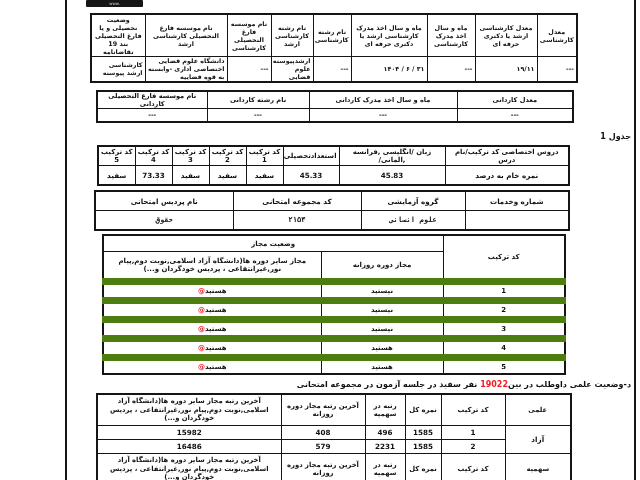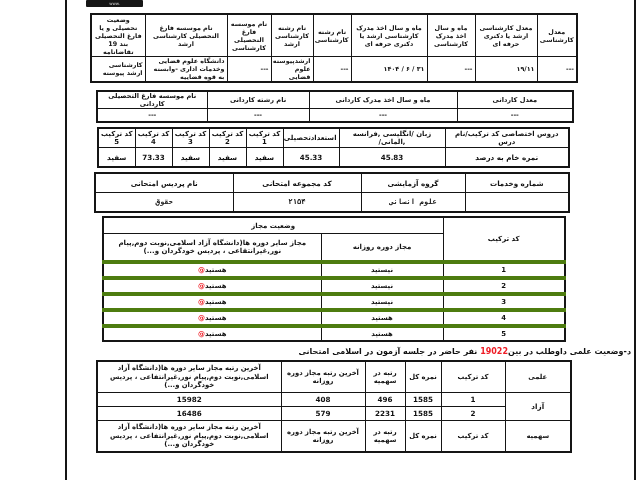--- a/index.html
+++ b/index.html
@@ -82,21 +82,21 @@
   .t1 td{height:18px;font-size:7.2px;}
   
   .t2{width:474px;margin:4px 64px 0 0;}
   .t2 th{height:18px;font-size:7.2px;}
   .t2 td{height:18px;font-size:7.2px;font-family:Liberation Mono, monospace;}
   
   .perm{width:462px;margin:3px 68px 0 0;}
   .perm th{font-size:7px;}
   .perm .grp th{height:15px;}
   .perm .sub th{height:26px;}
-  .perm td{height:12px;font-size:6.9px;border-top:4px solid #4d7c0f;border-bottom:2px solid #151515;}
+  .perm td{height:12px;font-size:6.9px;border-top:7px solid #4d7c0f;border-bottom:2px solid #151515;}
   .at{color:var(--accent-red);font-size:7px;}
   
   .rank{width:474px;margin:3px 62px 0 0;}
   .rank th{height:30px;font-size:6.8px;}
   .rank td{height:13px;font-size:7.2px;}
 </style>
 </head>
 <body>
 
 <div class="page">
@@ -128,21 +128,21 @@
       <th>وضعیت تحصیلی و یا فارغ التحصیلی بند 19 تقاضانامه</th>
     </tr>
     <tr>
       <td>---</td>
       <td>۱۹/۱۱</td>
       <td>---</td>
       <td>۳۱ / ۶ / ۱۴۰۴</td>
       <td>---</td>
       <td>ارشدپیوسته علوم قضایی</td>
       <td>---</td>
-      <td>دانشگاه علوم قضایی وخدمات اداری -وابسته به قوه قضاییه</td>
+      <td>دانشگاه علوم قضایی اختصاصی اداری -وابسته به قوه قضاییه</td>
       <td>کارشناسی ارشد پیوسته</td>
     </tr>
   </tbody>
     </table>
 
   <table class="t kardani">
     <colgroup>
       <col style="width:116px">
         <col style="width:148px">
         <col style="width:102px">
@@ -157,20 +157,21 @@
     </tr>
     <tr>
       <td>---</td>
       <td>---</td>
       <td>---</td>
       <td>---</td>
     </tr>
   </tbody>
     </table>
 
+  <div class="cap">جدول 1</div>
 
   <table class="t t1">
     <colgroup>
       <col style="width:124px">
         <col style="width:106px">
         <col style="width:56px">
       <col style="width:37px">
         <col style="width:37px">
         <col style="width:37px">
         <col style="width:37px">
@@ -262,21 +263,21 @@
     </tr>
     <tr>
       <td>5</td>
       <td>هستید</td>
       <td><span>هستید</span><span class="at">@</span></td>
     </tr>
   </tbody>
     </table>
 
   <div class="sec-label">
-    <span>د-وضعیت علمی داوطلب در بین</span><span class="red">19022</span> <span>نفر حاضر در جلسه آزمون در اسلامی امتحانی</span>
+    <span>د-وضعیت علمی داوطلب در بین</span><span class="red">19022</span> <span>نفر سفید در جلسه آزمون در مجموعه امتحانی</span>
   </div>
 
   <table class="t rank">
     <colgroup>
       <col style="width:66px">
         <col style="width:64px">
         <col style="width:36px">
         <col style="width:40px">
         <col style="width:84px">
         <col style="width:184px">

